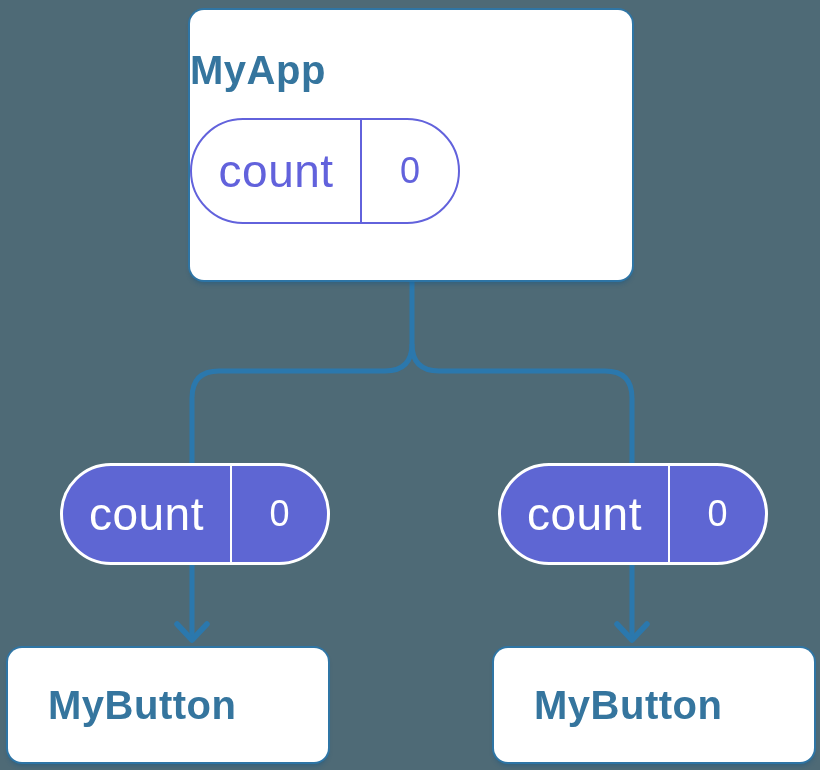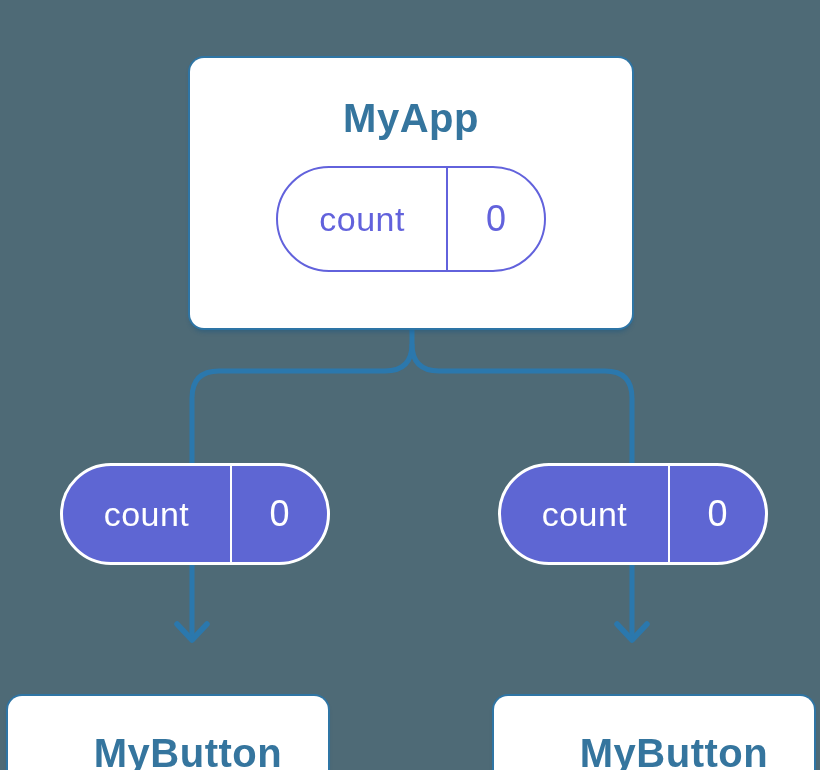--- a/index.html
+++ b/index.html
@@ -33,23 +33,22 @@
     stroke-width: 5.5;
     stroke-linecap: round;
     stroke-linejoin: round;
   }
 
   .card {
     position: absolute; z-index: 2;
     background: var(--card-background);
     border-radius: 14px;
     display: flex; flex-direction: column;
-    align-items: center; justify-content: center;
+    align-items: flex-start; justify-content: center;
     box-shadow: 0 0 0 2px rgba(44,119,170,0.9), 0 4px 4px rgba(23,85,128,0.45);
-    margin-top: 48px;
   }
   .card-title {
     font-size: 40px;
     font-weight: 600;
     letter-spacing: 0.5px;
     line-height: 1.2;
     color: var(--component-text);
   }
   .root-card {
     left: 190px; top: 10px; width: 442px; height: 270px;
@@ -80,21 +79,21 @@
     border: 3px solid var(--pill-text-on-fill);
     color: var(--pill-text-on-fill);
     top: 463px;
   }
   .pill-left  { left: 60px; }
   .pill-right { left: 498px; }
 
   .pill-name {
     flex: 0 0 64%;
     display: flex; align-items: center; justify-content: center;
-    font-size: 34px;
+    font-size: 46px;
     letter-spacing: 0.5px;
     border-right: 2.5px solid currentColor;
   }
   .pill-value {
     flex: 1 1 auto;
     display: flex; align-items: center; justify-content: center;
     font-size: 36px;
   }
 </style>
 </head>

